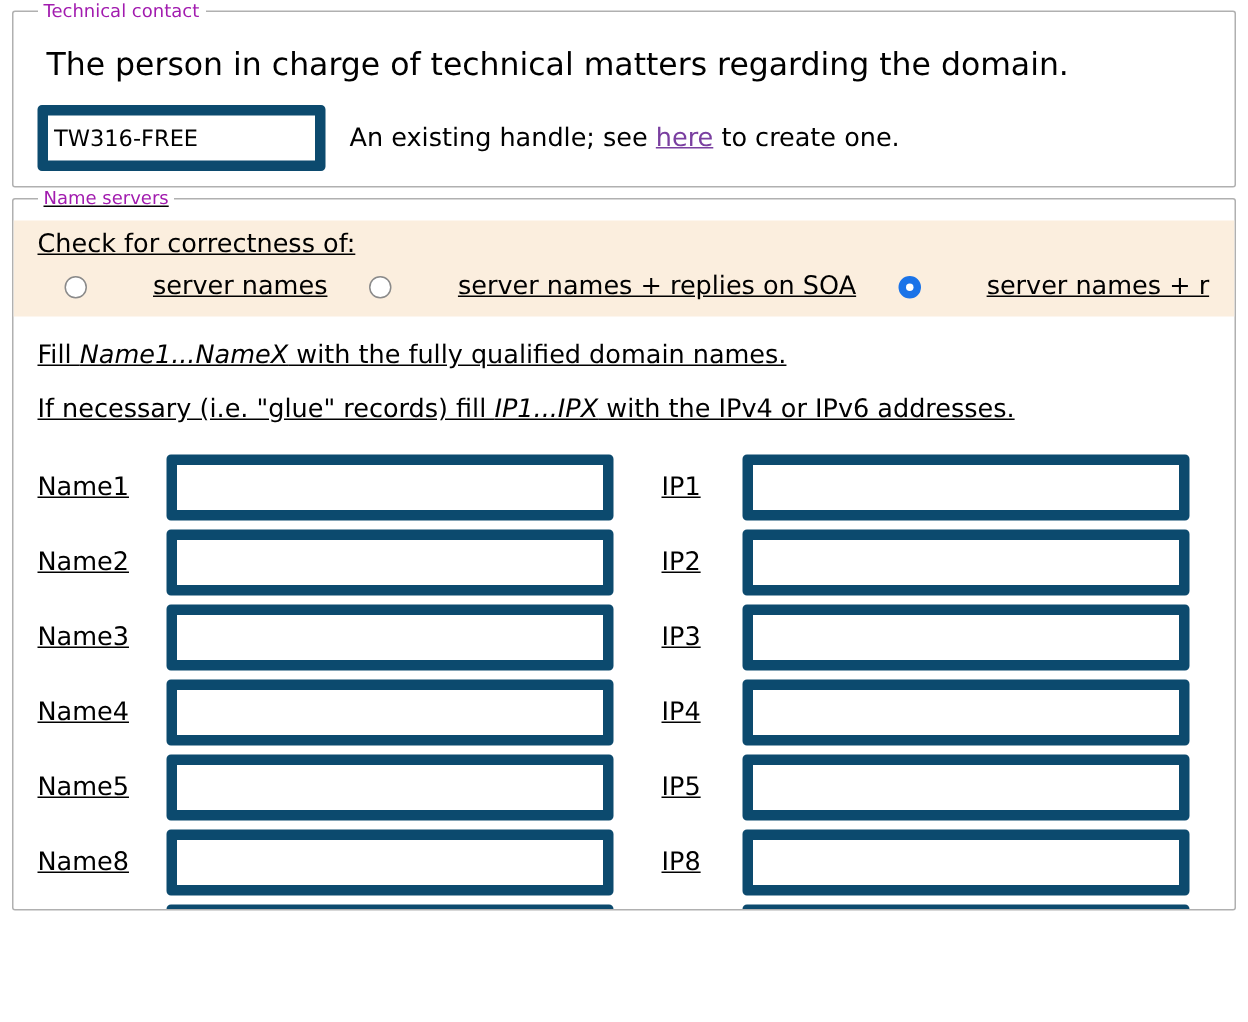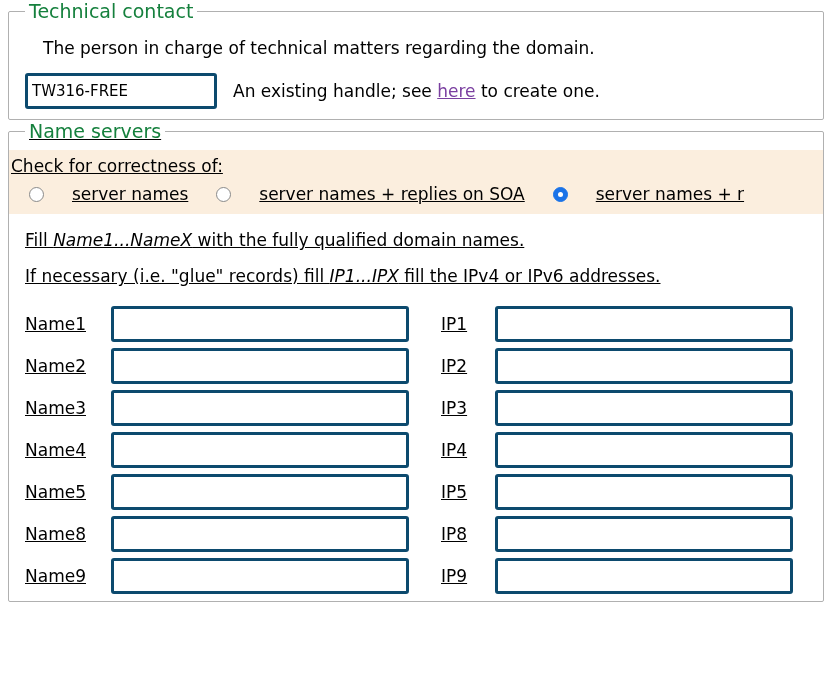--- a/index.html
+++ b/index.html
@@ -25,49 +25,49 @@
   }
 
   
   fieldset.group {
     border: 1px solid #b0b0b0;
     border-radius: 2px;
     margin: 0 8px 0 8px;
     padding: 0 10px 10px 10px;
   }
   fieldset.group > legend {
-    font-size: 19px;
+    font-size: 12px;
     padding: 0 4px;
     margin-left: 6px;
-    color: #15803d;
+    color: #a21caf;
   }
 
   .group-technical {
     margin-top: 6px;
     padding-bottom: 14px;
   }
 
   .para {
-    margin: 16px 0 0 24px;
-    font-size: 17px;
+    margin: 16px 0 0 12px;
+    font-size: 21px;
     line-height: 1.25;
   }
 
   .handle-row {
     display: flex;
     align-items: center;
     margin: 14px 0 0 6px;
   }
 
   input.text-field {
     font-family: "DejaVu Sans", sans-serif;
     font-size: 15px;
     color: #000;
     background: #ffffff;
-    border: 3px solid #0c4a6e;
+    border: 7px solid #0c4a6e;
     border-radius: 3px;
     padding: 15px 4px;
     box-sizing: border-box;
     outline: none;
   }
 
   input.handle-input {
     width: 192px;
     height: 26px;
   }
@@ -87,21 +87,21 @@
     padding-bottom: 0;
     border-bottom: none;
     height: 470px;
     overflow: hidden;
     text-decoration: underline;
   }
 
   .check-band {
     background: #fbeede;
     margin: 8px -10px 0 -10px;
-    padding: 6px 0 10px 2px;
+    padding: 6px 0 10px 16px;
     box-sizing: border-box;
   }
 
   .check-label {
     font-size: 17px;
     margin-bottom: 8px;
   }
 
   .radio-row {
     display: flex;
@@ -131,21 +131,21 @@
     position: absolute;
     left: 4px;
     top: 4px;
     width: 5px;
     height: 5px;
     border-radius: 50%;
     background: #ffffff;
   }
 
   .radio-option-label {
-    margin: 0 0 0 0;
+    margin: 0 0 0 16px;
   }
 
   .gap-a { width: 28px; }
   .gap-b { width: 18px; }
   .gap-c { width: 28px; }
   .gap-e { width: 28px; }
 
   .instr {
     margin: 16px 0 0 6px;
     font-size: 17px;
@@ -210,21 +210,21 @@
         <span class="radio-option-label">server names + replies on SOA</span>
         <span class="gap-c"></span>
         <span class="radio selected"></span>
         <span class="gap-e"></span>
         <span class="radio-option-label">server names + r</span>
       </div>
     </div>
 
     <div class="instr"><span>Fill </span><em>Name1...NameX</em><span> with the fully qualified domain names.</span></div>
 
-    <div class="instr"><span>If necessary (i.e. "glue" records) fill </span><em>IP1...IPX</em><span> fill the IPv4 or IPv6 addresses.</span></div>
+    <div class="instr"><span>If necessary (i.e. "glue" records) fill </span><em>IP1...IPX</em><span> with the IPv4 or IPv6 addresses.</span></div>
 
     <div class="ns-table">
 
       <div class="ns-row">
         <span class="ns-name-label">Name1</span>
         <input class="text-field ns-name-input" type="text" value="" style="">
         <span class="ns-ip-label">IP1</span>
         <input class="text-field ns-ip-input" type="text" value="" style="">
       </div>
 

